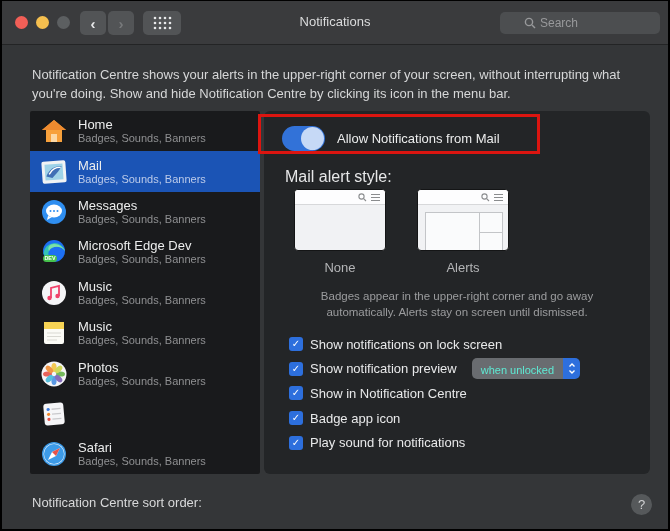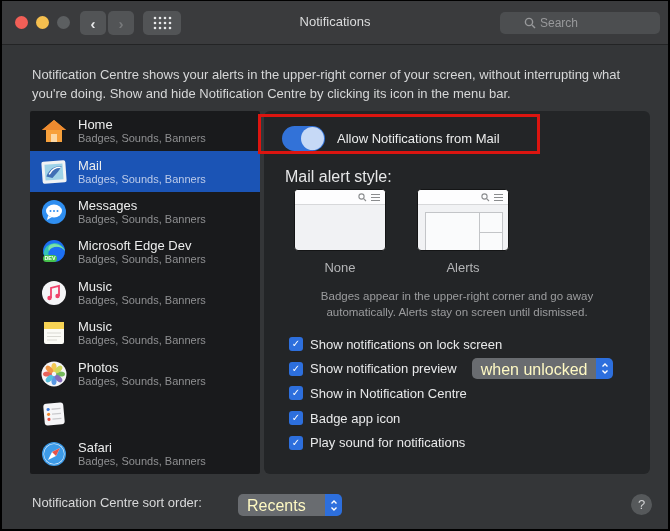--- a/index.html
+++ b/index.html
@@ -73,21 +73,21 @@
   .caption { position:absolute; left:0; top:177px; width:100%; text-align:center;
     color:#9b9c9e; font-size:11.5px; line-height:16px; }
 
   .checks { position:absolute; left:25px; top:221px; }
   .crow { display:flex; align-items:center; gap:7px; height:24.6px; }
   .cbox { width:14px; height:14px; background:#2d6fdd; border-radius:3px;
     color:#fff; font-size:10px; line-height:14px; text-align:center; flex:0 0 14px; }
   .crow .clbl { color:#e8e9ea; font-size:13px; }
   .dropdown { display:flex; align-items:stretch; height:21px; border-radius:5px;
     overflow:hidden; margin-left:8px; }
-  .dropdown .dval { background:#696c70; color:#fef9c3; font-size:16px;
+  .dropdown .dval { background:#696c70; color:#5eead4; font-size:11px;
     display:flex; align-items:center; padding:12px 9px; }
   .dropdown .dstep { background:#2d6fdd; width:17px; display:flex; align-items:center; justify-content:center; }
 
   
   .redbox { position:absolute; left:256px; top:113px; width:282px; height:40px;
     border:3px solid #dc1510; pointer-events:none; }
 
   
   .footer { position:absolute; left:0; top:481px; width:100%; height:47px; }
   .footer .flbl { position:absolute; left:30px; top:13px; color:#d8d9da; font-size:13px; }
@@ -370,25 +370,16 @@
         <div class="clbl">Play sound for notifications</div>
       </div>
 
     </div>
   </div>
 
   <div class="redbox"></div>
 
   <div class="footer">
     <div class="flbl">Notification Centre sort order:</div>
-    <div class="dropdown">
-      <div class="dval">Recents</div>
-      <div class="dstep">
-        <svg width="8" height="13">
-          <path d="M1.5 4.5 L4 2 L6.5 4.5" stroke="#fff" stroke-width="1.4" fill="none"></path>
-          <path d="M1.5 8.5 L4 11 L6.5 8.5" stroke="#fff" stroke-width="1.4" fill="none"></path>
-        </svg>
-      </div>
-    </div>
     <div class="help">?</div>
   </div>
 
 </div>
 
 </body></html>

